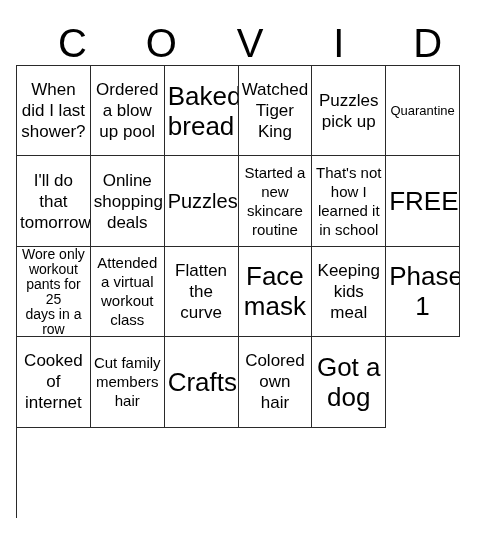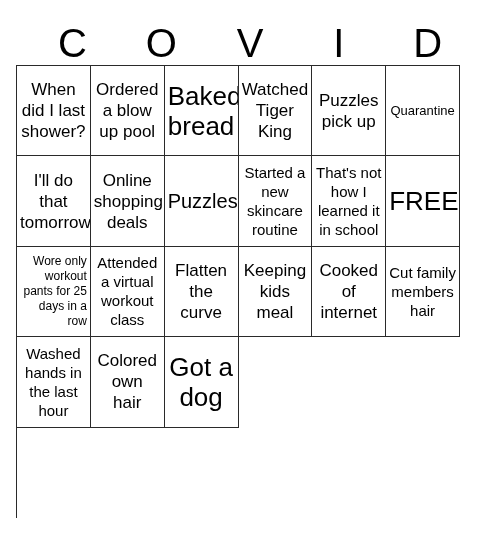--- a/index.html
+++ b/index.html
@@ -76,21 +76,21 @@
     width: 100%;
     white-space: pre-line;
   }
 
   
   .fs-xl .cell-text { font-size: 26px; line-height: 30px; }
   .fs-lg .cell-text { font-size: 20px; line-height: 26px; }
   .fs-md .cell-text { font-size: 17px; line-height: 21px; }
   .fs-sm .cell-text { font-size: 15px; line-height: 19px; }
   .fs-xs .cell-text { font-size: 13px; line-height: 17px; }
-  .fs-xxs .cell-text { font-size: 12px; line-height: 15px; text-align: right; }
+  .fs-xxs .cell-text { font-size: 14px; line-height: 15px; }
 </style>
 </head>
 <body>
 
 <div id="card">
 
   <div id="header-row">
     <div class="header-letter">C</div>
     <div class="header-letter">O</div>
     <div class="header-letter">V</div>
@@ -168,41 +168,46 @@
 a virtual
 workout
 class</span>
       </div>
 
     <div class="cell fs-md">
         <span class="cell-text">Flatten
 the
 curve</span>
       </div>
+    <div class="cell fs-xl">
+        <span class="cell-text">Face
+mask</span>
+      </div>
     <div class="cell fs-md">
         <span class="cell-text">Keeping
 kids
 meal</span>
       </div>
+    <div class="cell fs-xl">
+        <span class="cell-text">Phase
+1</span>
+      </div>
     <div class="cell fs-md">
         <span class="cell-text">Cooked
 of
 internet</span>
       </div>
 
     <div class="cell fs-sm">
         <span class="cell-text">Cut family
 members
 hair</span>
       </div>
-    <div class="cell fs-sm">
-        <span class="cell-text">Washed
-hands in
-the last
-hour</span>
+    <div class="cell fs-xl">
+        <span class="cell-text">Crafts</span>
       </div>
     <div class="cell fs-md">
         <span class="cell-text">Colored
 own
 hair</span>
       </div>
     <div class="cell fs-xl">
         <span class="cell-text">Got a
 dog</span>
       </div>

